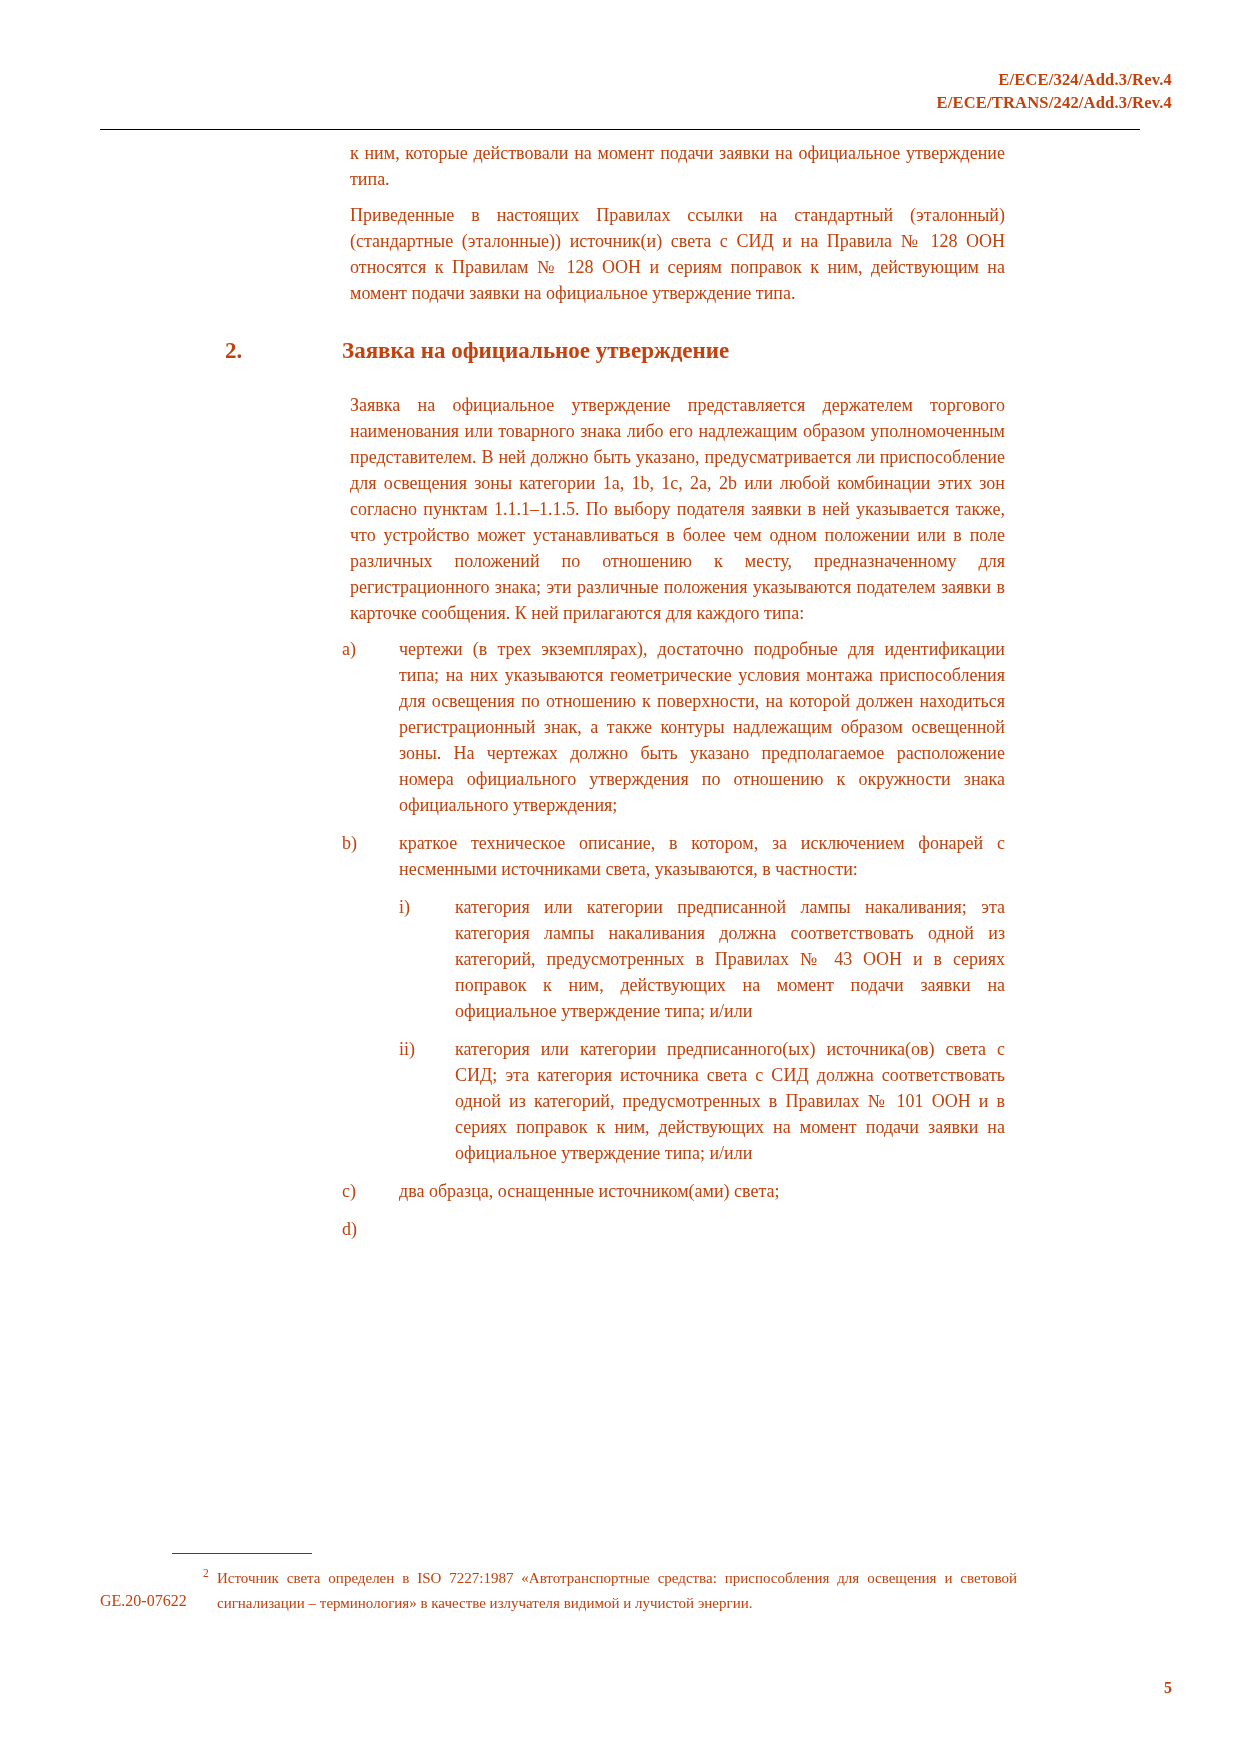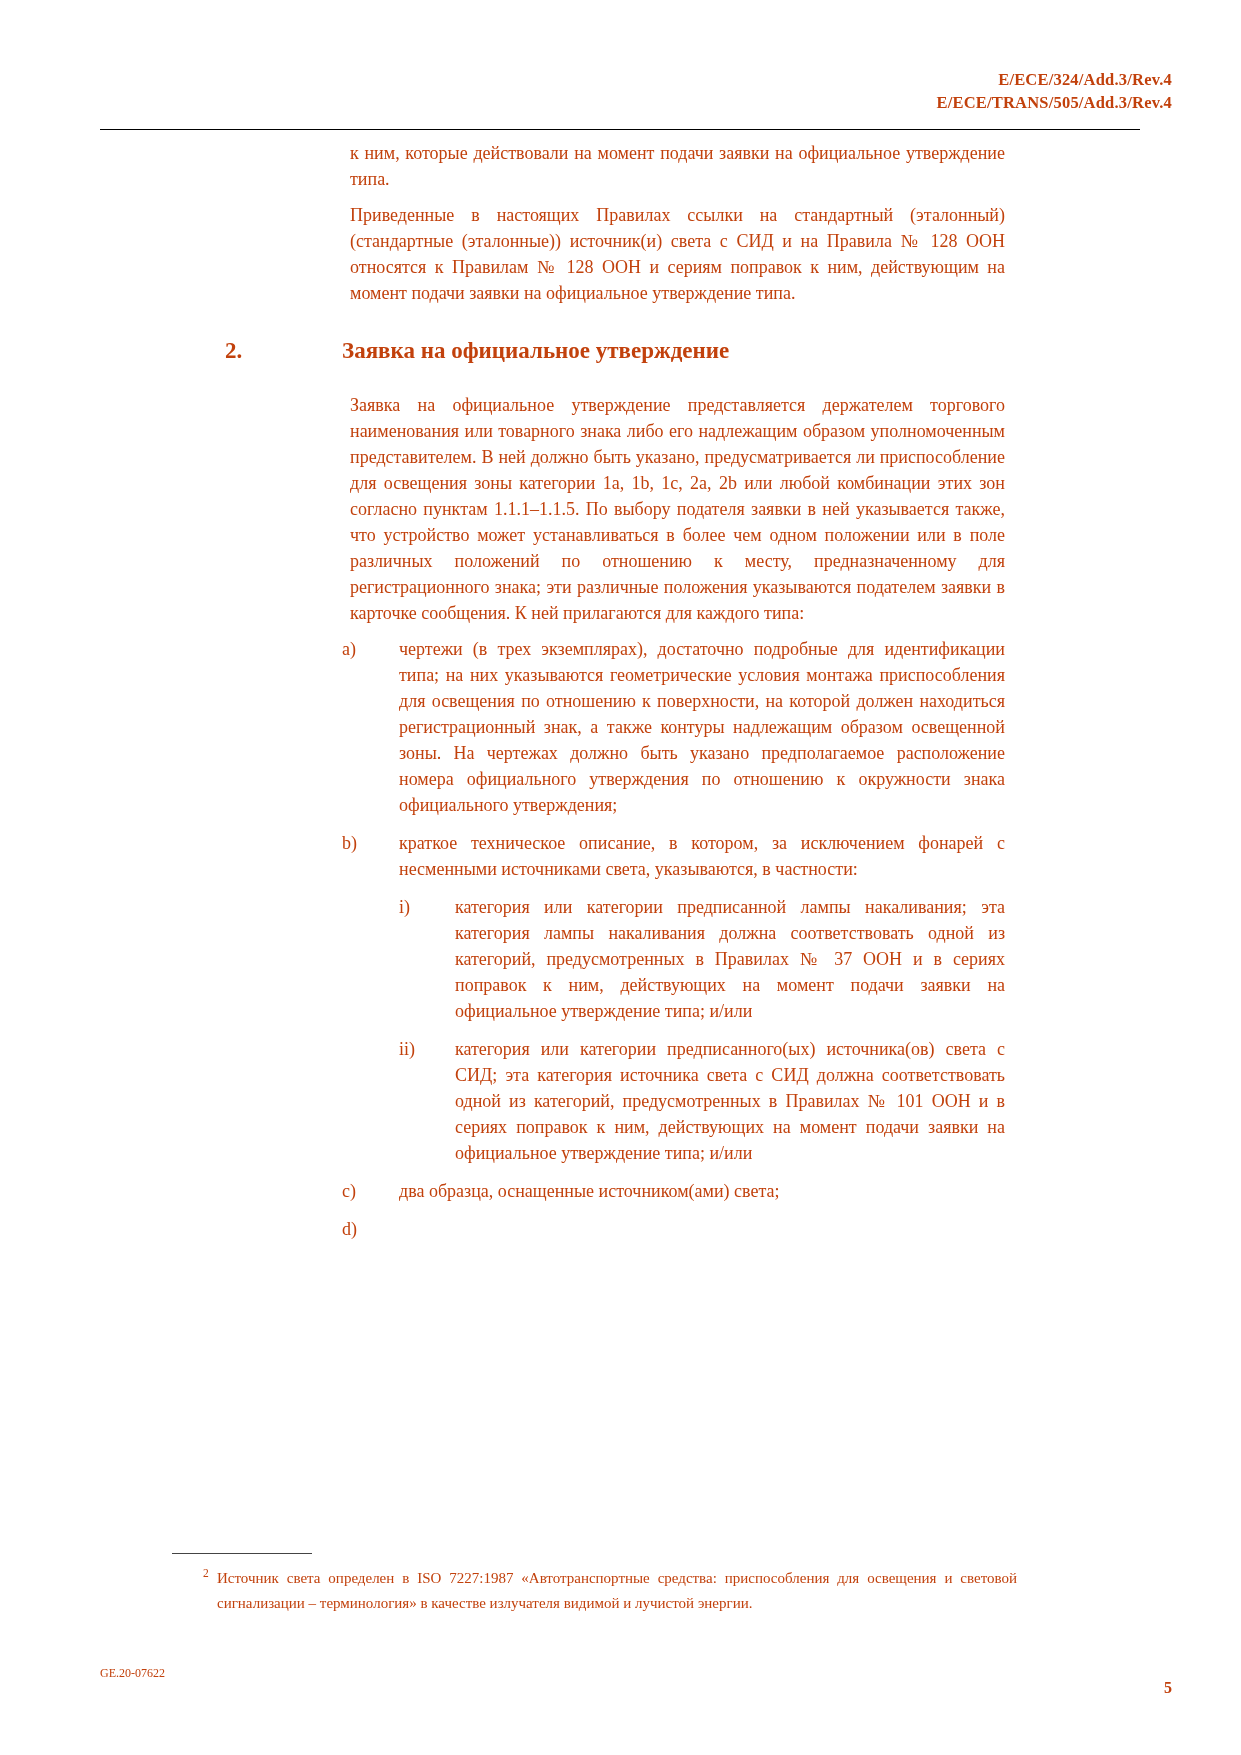--- a/index.html
+++ b/index.html
@@ -99,41 +99,41 @@
     width: 10px;
     margin-left: -14px;
     margin-right: 4px;
     font-size: 11.5px;
     text-align: left;
   }
 
   
   .footer-doc-id {
     position: absolute;
-    top: 1666px;
+    top: 1592px;
     left: 100px;
-    font-size: 12px;
+    font-size: 16px;
     text-align: center;
   }
   .footer-page-num {
     position: absolute;
     top: 1679px;
     right: 101px;
     font-size: 16px;
     font-weight: bold;
   }
 </style>
 </head>
 <body>
 
 <div class="page">
 
   <div class="doc-header">
     <div>E/ECE/324/Add.3/Rev.4</div>
-    <div>E/ECE/TRANS/505/Add.3/Rev.4</div>
+    <div>E/ECE/TRANS/242/Add.3/Rev.4</div>
   </div>
   <div class="header-rule"></div>
 
   <div class="body-col">
 
     <p class="para">к ним, которые действовали на момент подачи заявки на официальное утверждение типа.</p>
     <p class="para">Приведенные в настоящих Правилах ссылки на стандартный (эталонный) (стандартные (эталонные)) источник(и) света с СИД и на Правила № 128 ООН относятся к Правилам № 128 ООН и сериям поправок к ним, действующим на момент подачи заявки на официальное утверждение типа.</p>
 
     <h2 class="section-heading">
       <span class="section-num">2.</span>
@@ -147,21 +147,21 @@
       <span>чертежи (в трех экземплярах), достаточно подробные для идентификации типа; на них указываются геометрические условия монтажа приспособления для освещения по отношению к поверхности, на которой должен находиться регистрационный знак, а также контуры надлежащим образом освещенной зоны. На чертежах должно быть указано предполагаемое расположение номера официального утверждения по отношению к окружности знака официального утверждения;</span>
     </div>
 
     <div class="li1">
       <span class="marker">b)</span>
       <span>краткое техническое описание, в котором, за исключением фонарей с несменными источниками света, указываются, в частности:</span>
     </div>
 
     <div class="li2">
       <span class="marker">i)</span>
-      <span>категория или категории предписанной лампы накаливания; эта категория лампы накаливания должна соответствовать одной из категорий, предусмотренных в Правилах № 37 ООН и в сериях поправок к ним, действующих на момент подачи заявки на официальное утверждение типа; и/или</span>
+      <span>категория или категории предписанной лампы накаливания; эта категория лампы накаливания должна соответствовать одной из категорий, предусмотренных в Правилах № 43 ООН и в сериях поправок к ним, действующих на момент подачи заявки на официальное утверждение типа; и/или</span>
     </div>
 
     <div class="li2">
       <span class="marker">ii)</span>
       <span>категория или категории предписанного(ых) источника(ов) света с СИД; эта категория источника света с СИД должна соответствовать одной из категорий, предусмотренных в Правилах № 101 ООН и в сериях поправок к ним, действующих на момент подачи заявки на официальное утверждение типа; и/или</span>
     </div>
 
 
     <div class="li1">
       <span class="marker">c)</span>

